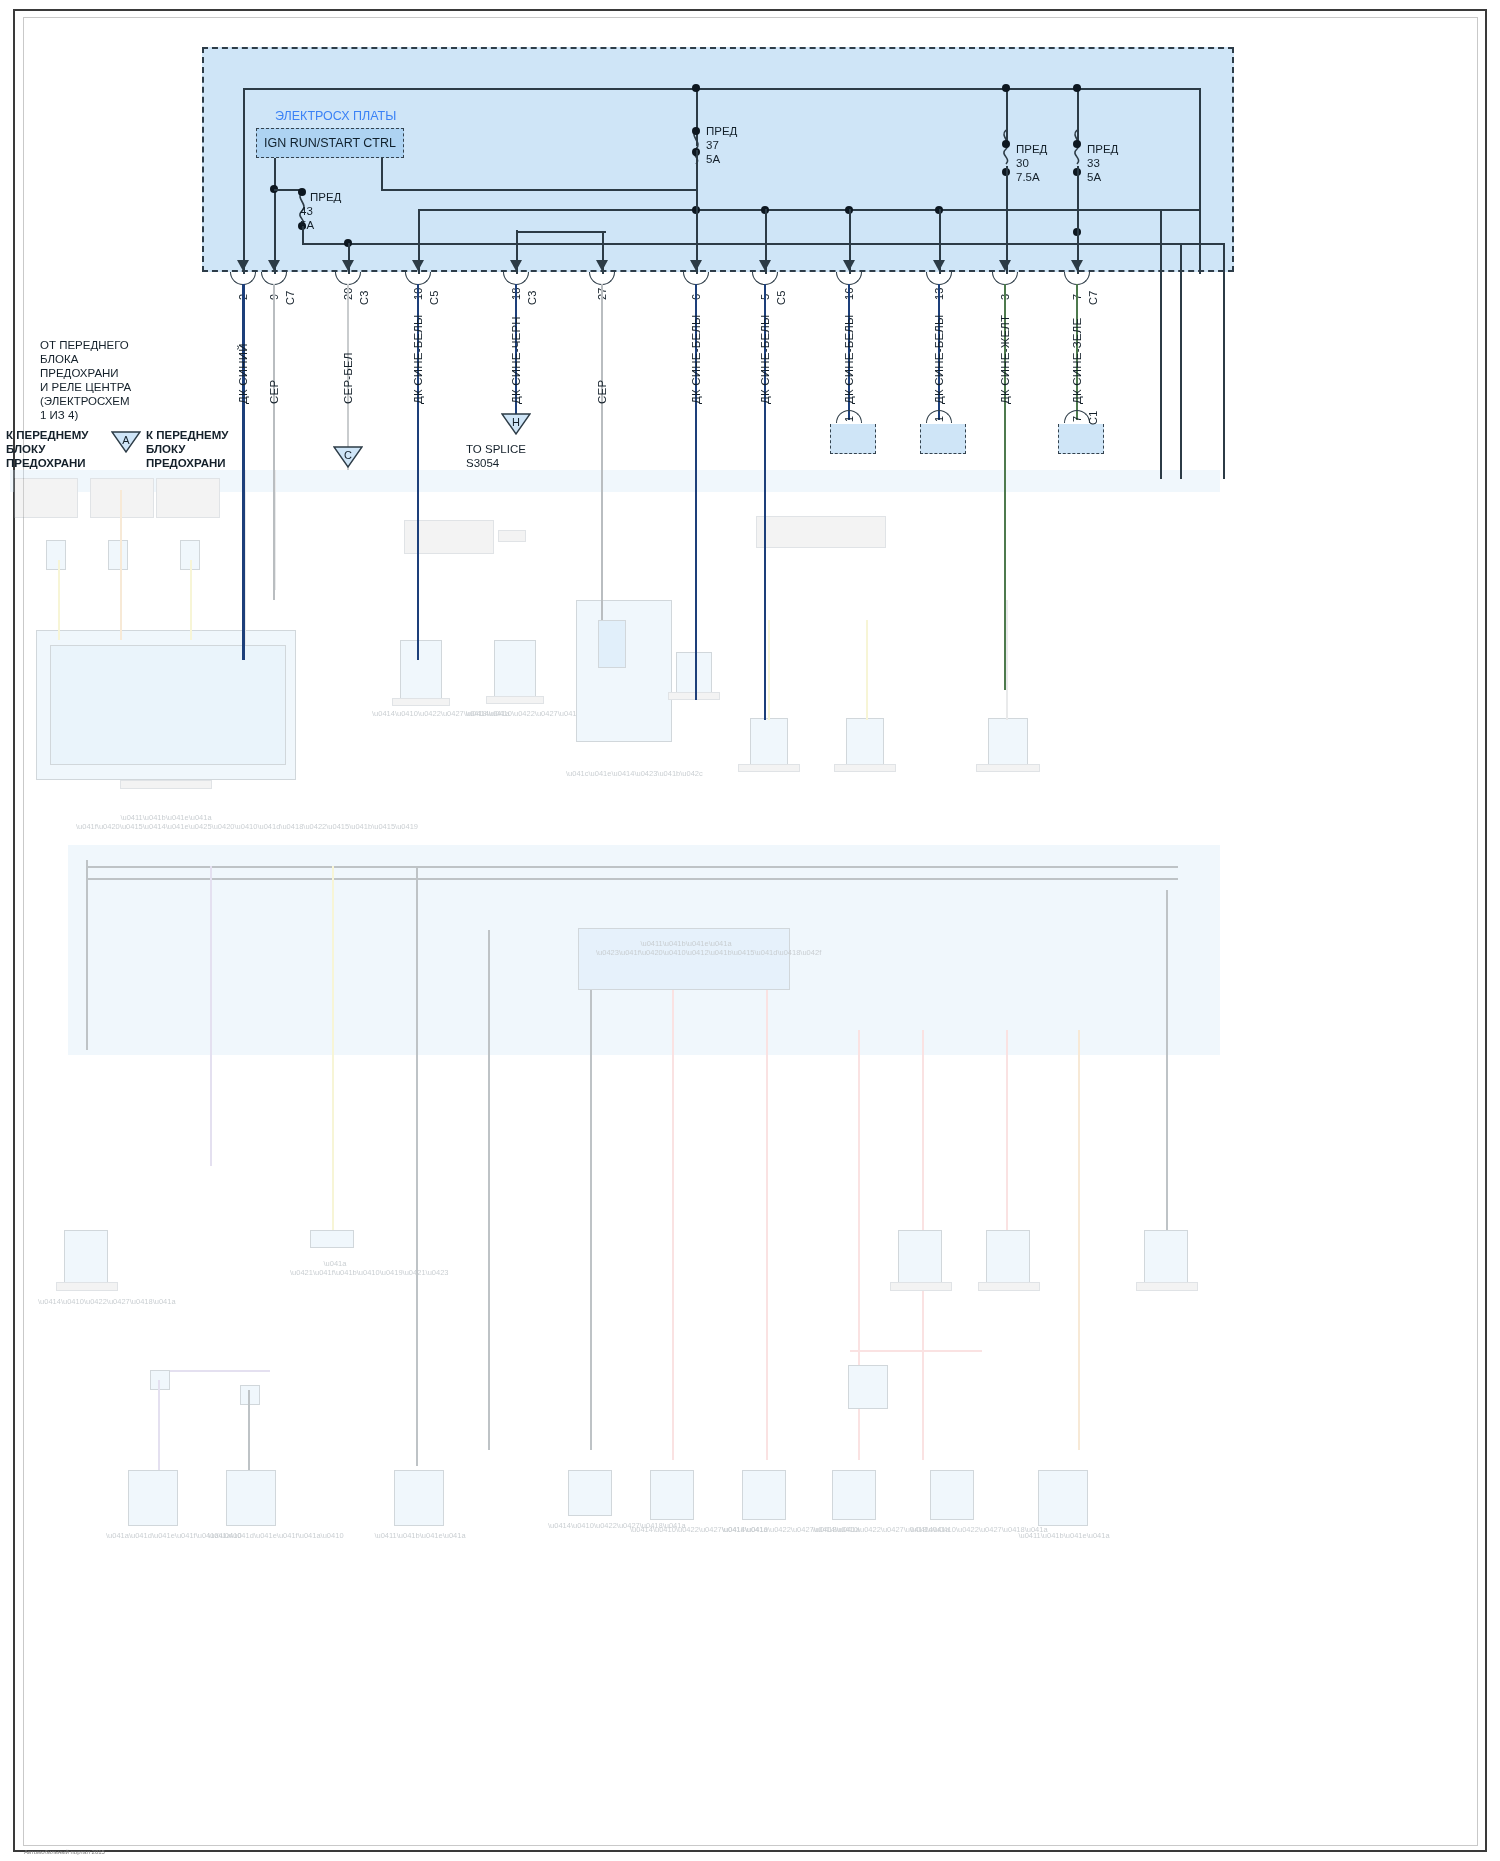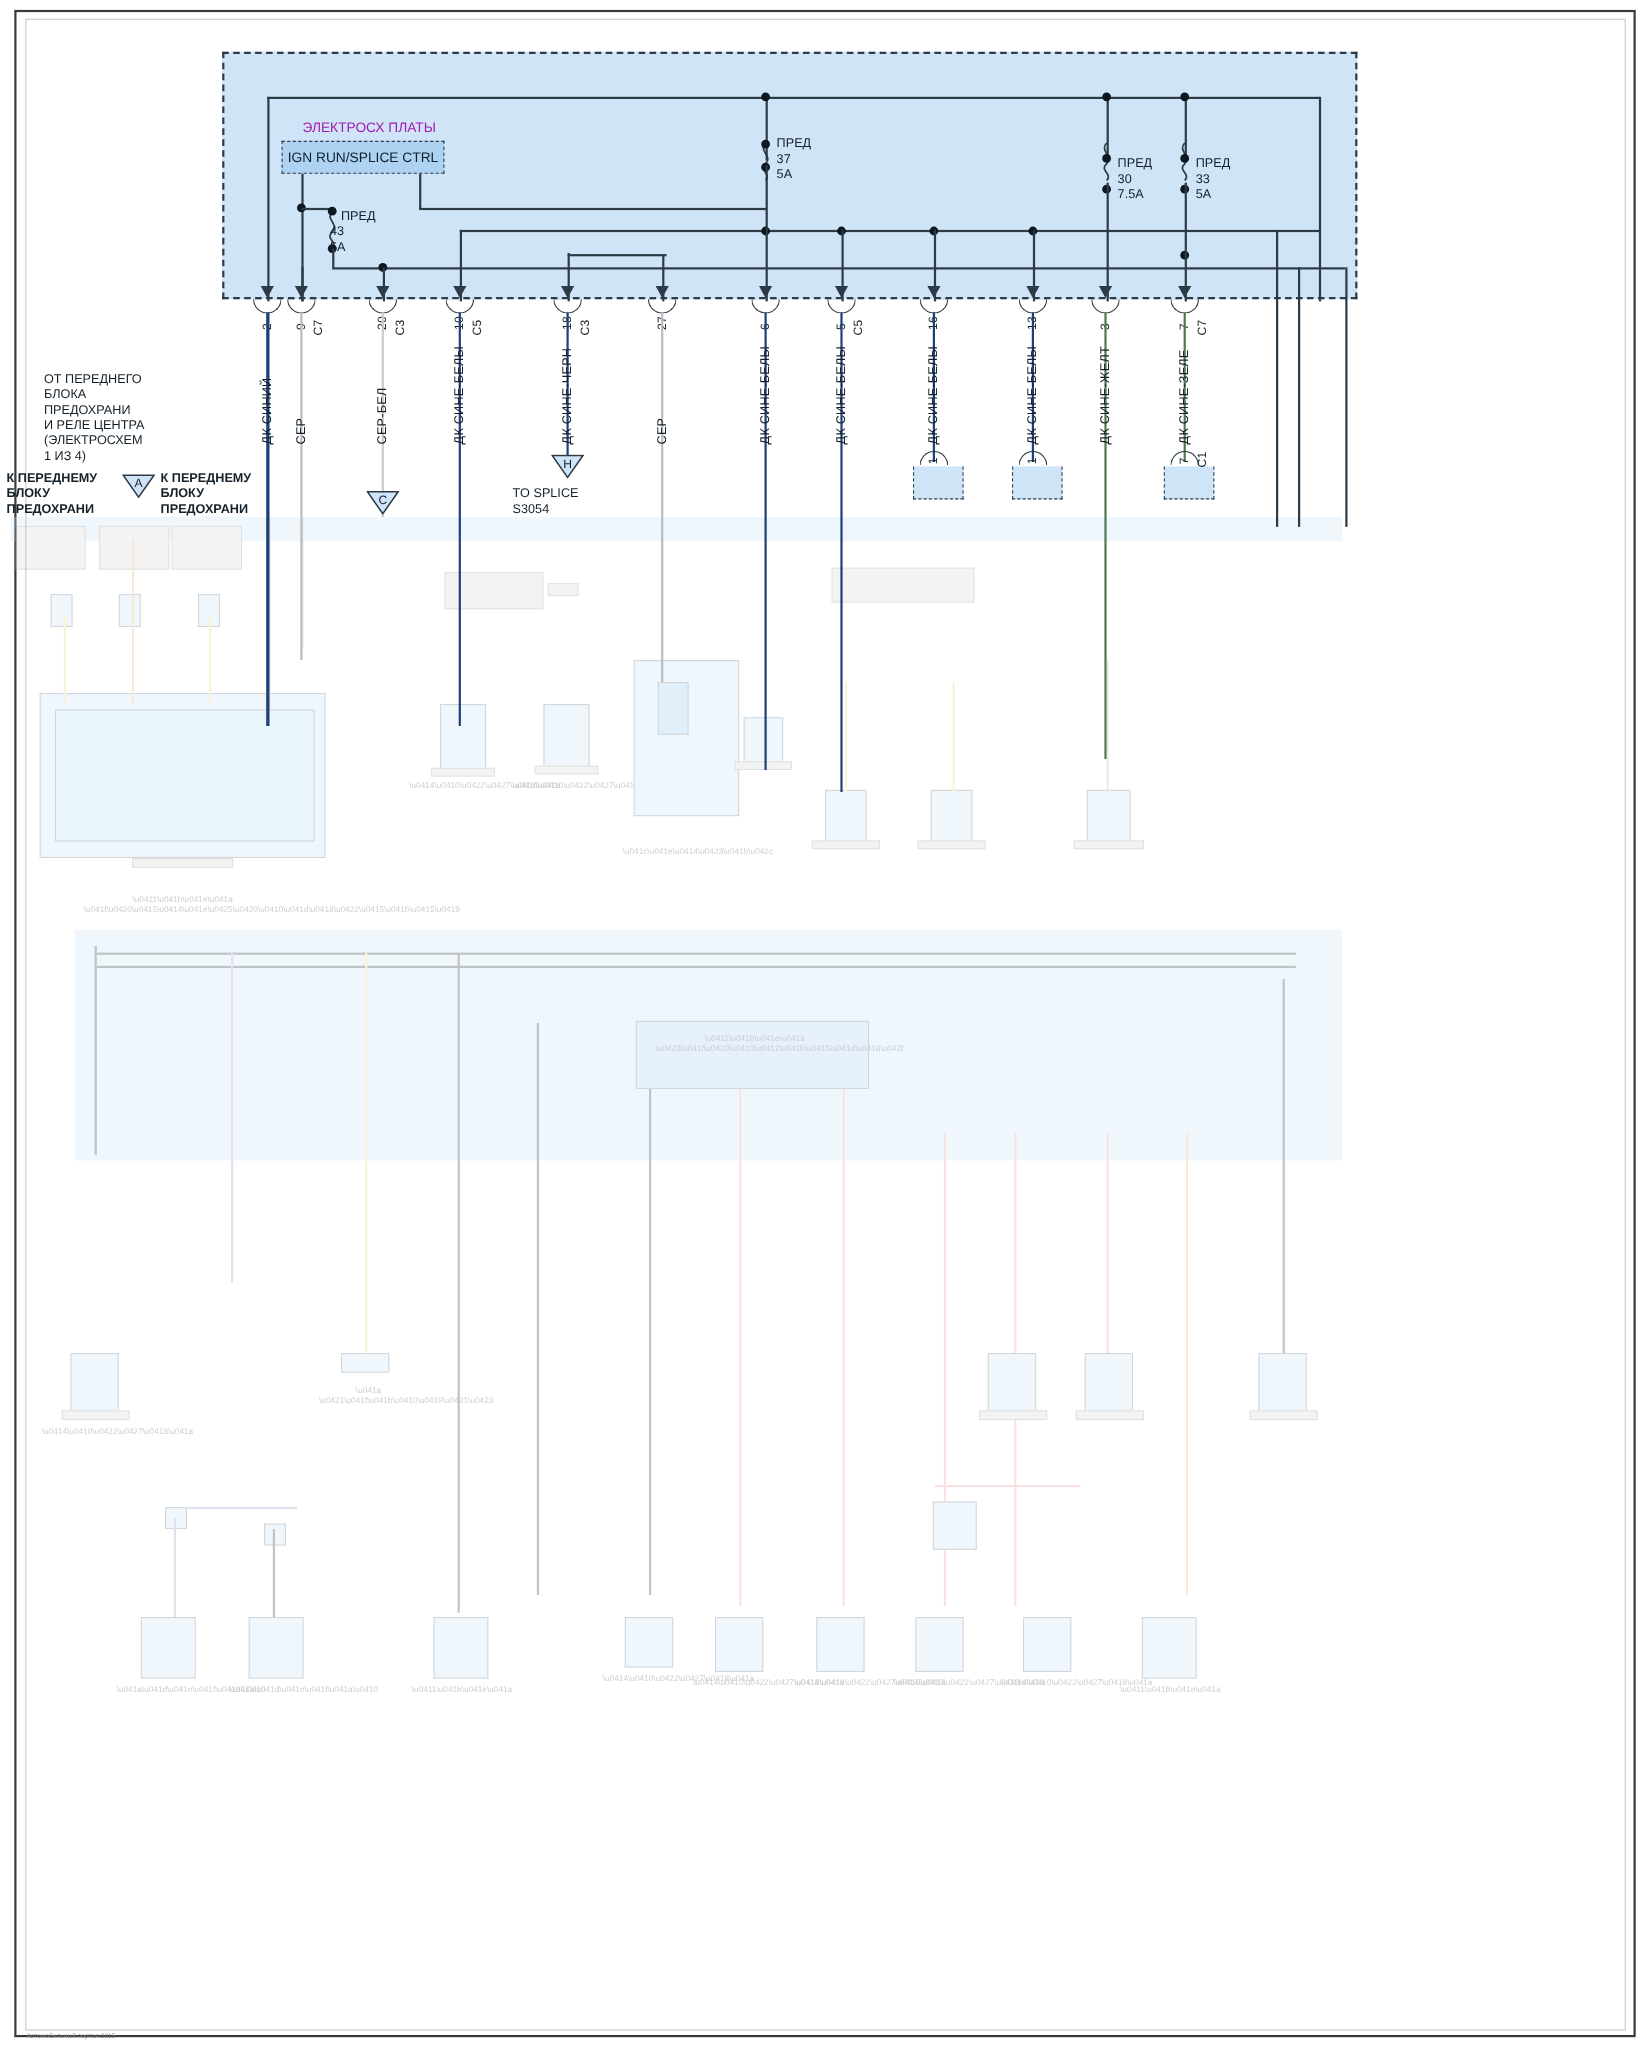--- a/index.html
+++ b/index.html
@@ -64,21 +64,21 @@
     transform: rotate(-90deg);
     font-size: 11.5px;
     color: #14202a;
     letter-spacing: .2px;
   }
   .vtext.small { font-size: 11px; }
   .htext {
     position: absolute;
     white-space: nowrap;
     font-size: 11.5px;
-    color: #a21caf;
+    color: #3b82f6;
   }
   .ctext {
     position: absolute;
     text-align: left;
     font-size: 11.5px;
     line-height: 13.5px;
     color: #14202a;
   }
 
   
@@ -284,21 +284,21 @@
 
     <div class="hwire pink" style="left:850px; top:880px; width:132px;"></div>
     <div class="ghostbox" style="left:848px; top:895px; width:40px; height:44px;"></div>
   </div>
 
   <div class="zone" style="left:202px; top:47px; width:1032px; height:225px;"></div>
 
   <div class="htext" style="left:275px; top:109px; font-size:12.5px;">ЭЛЕКТРОСХ ПЛАТЫ</div>
 
   <div class="modbox" style="left:256px; top:128px; width:148px; height:30px;">
-    <span>IGN RUN/SPLICE CTRL</span>
+    <span>IGN RUN/START CTRL</span>
   </div>
 
   <div class="hline" style="left:243px; top:88px; width:957px;"></div>
   <div class="vline" style="left:243px; top:88px; height:186px;"></div>
   <div class="vline" style="left:696px; top:88px; height:58px;"></div>
   <div class="vline" style="left:1006px; top:88px; height:58px;"></div>
   <div class="vline" style="left:1077px; top:88px; height:58px;"></div>
   <div class="vline" style="left:1199px; top:88px; height:186px;"></div>
   <div class="dot" style="left:692px; top:84px;"></div>
   <div class="dot" style="left:1002px; top:84px;"></div>

